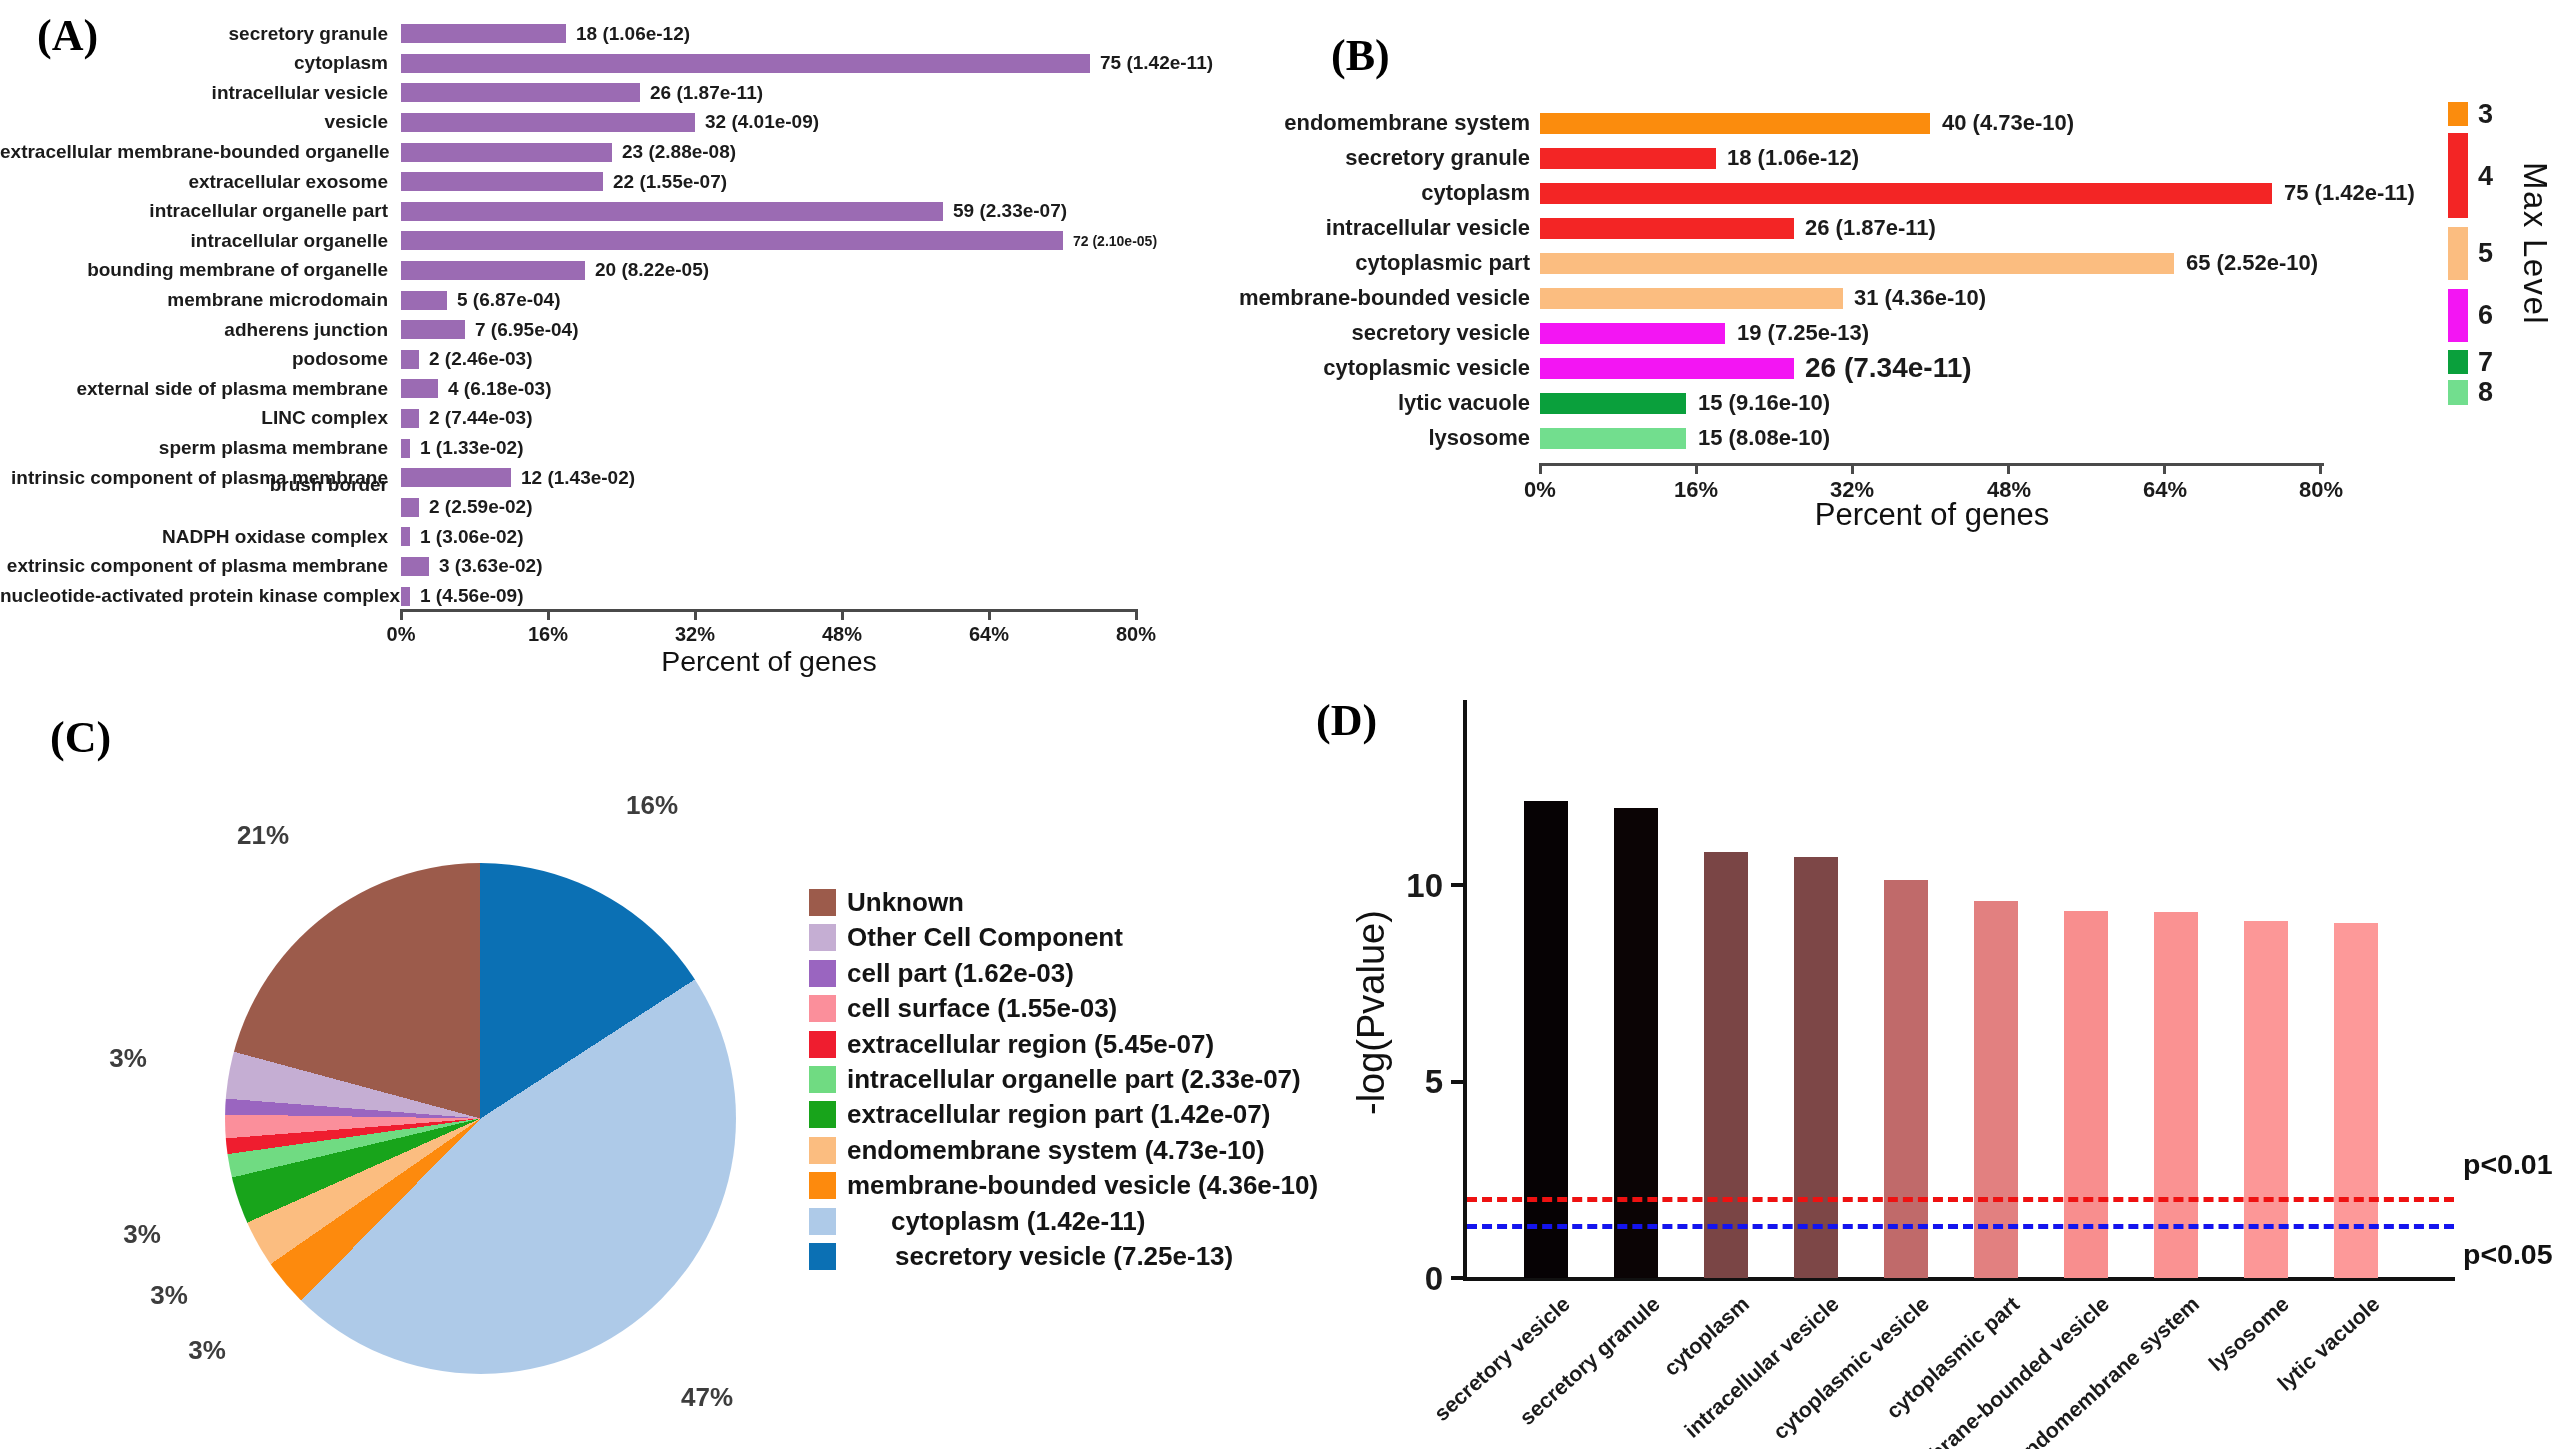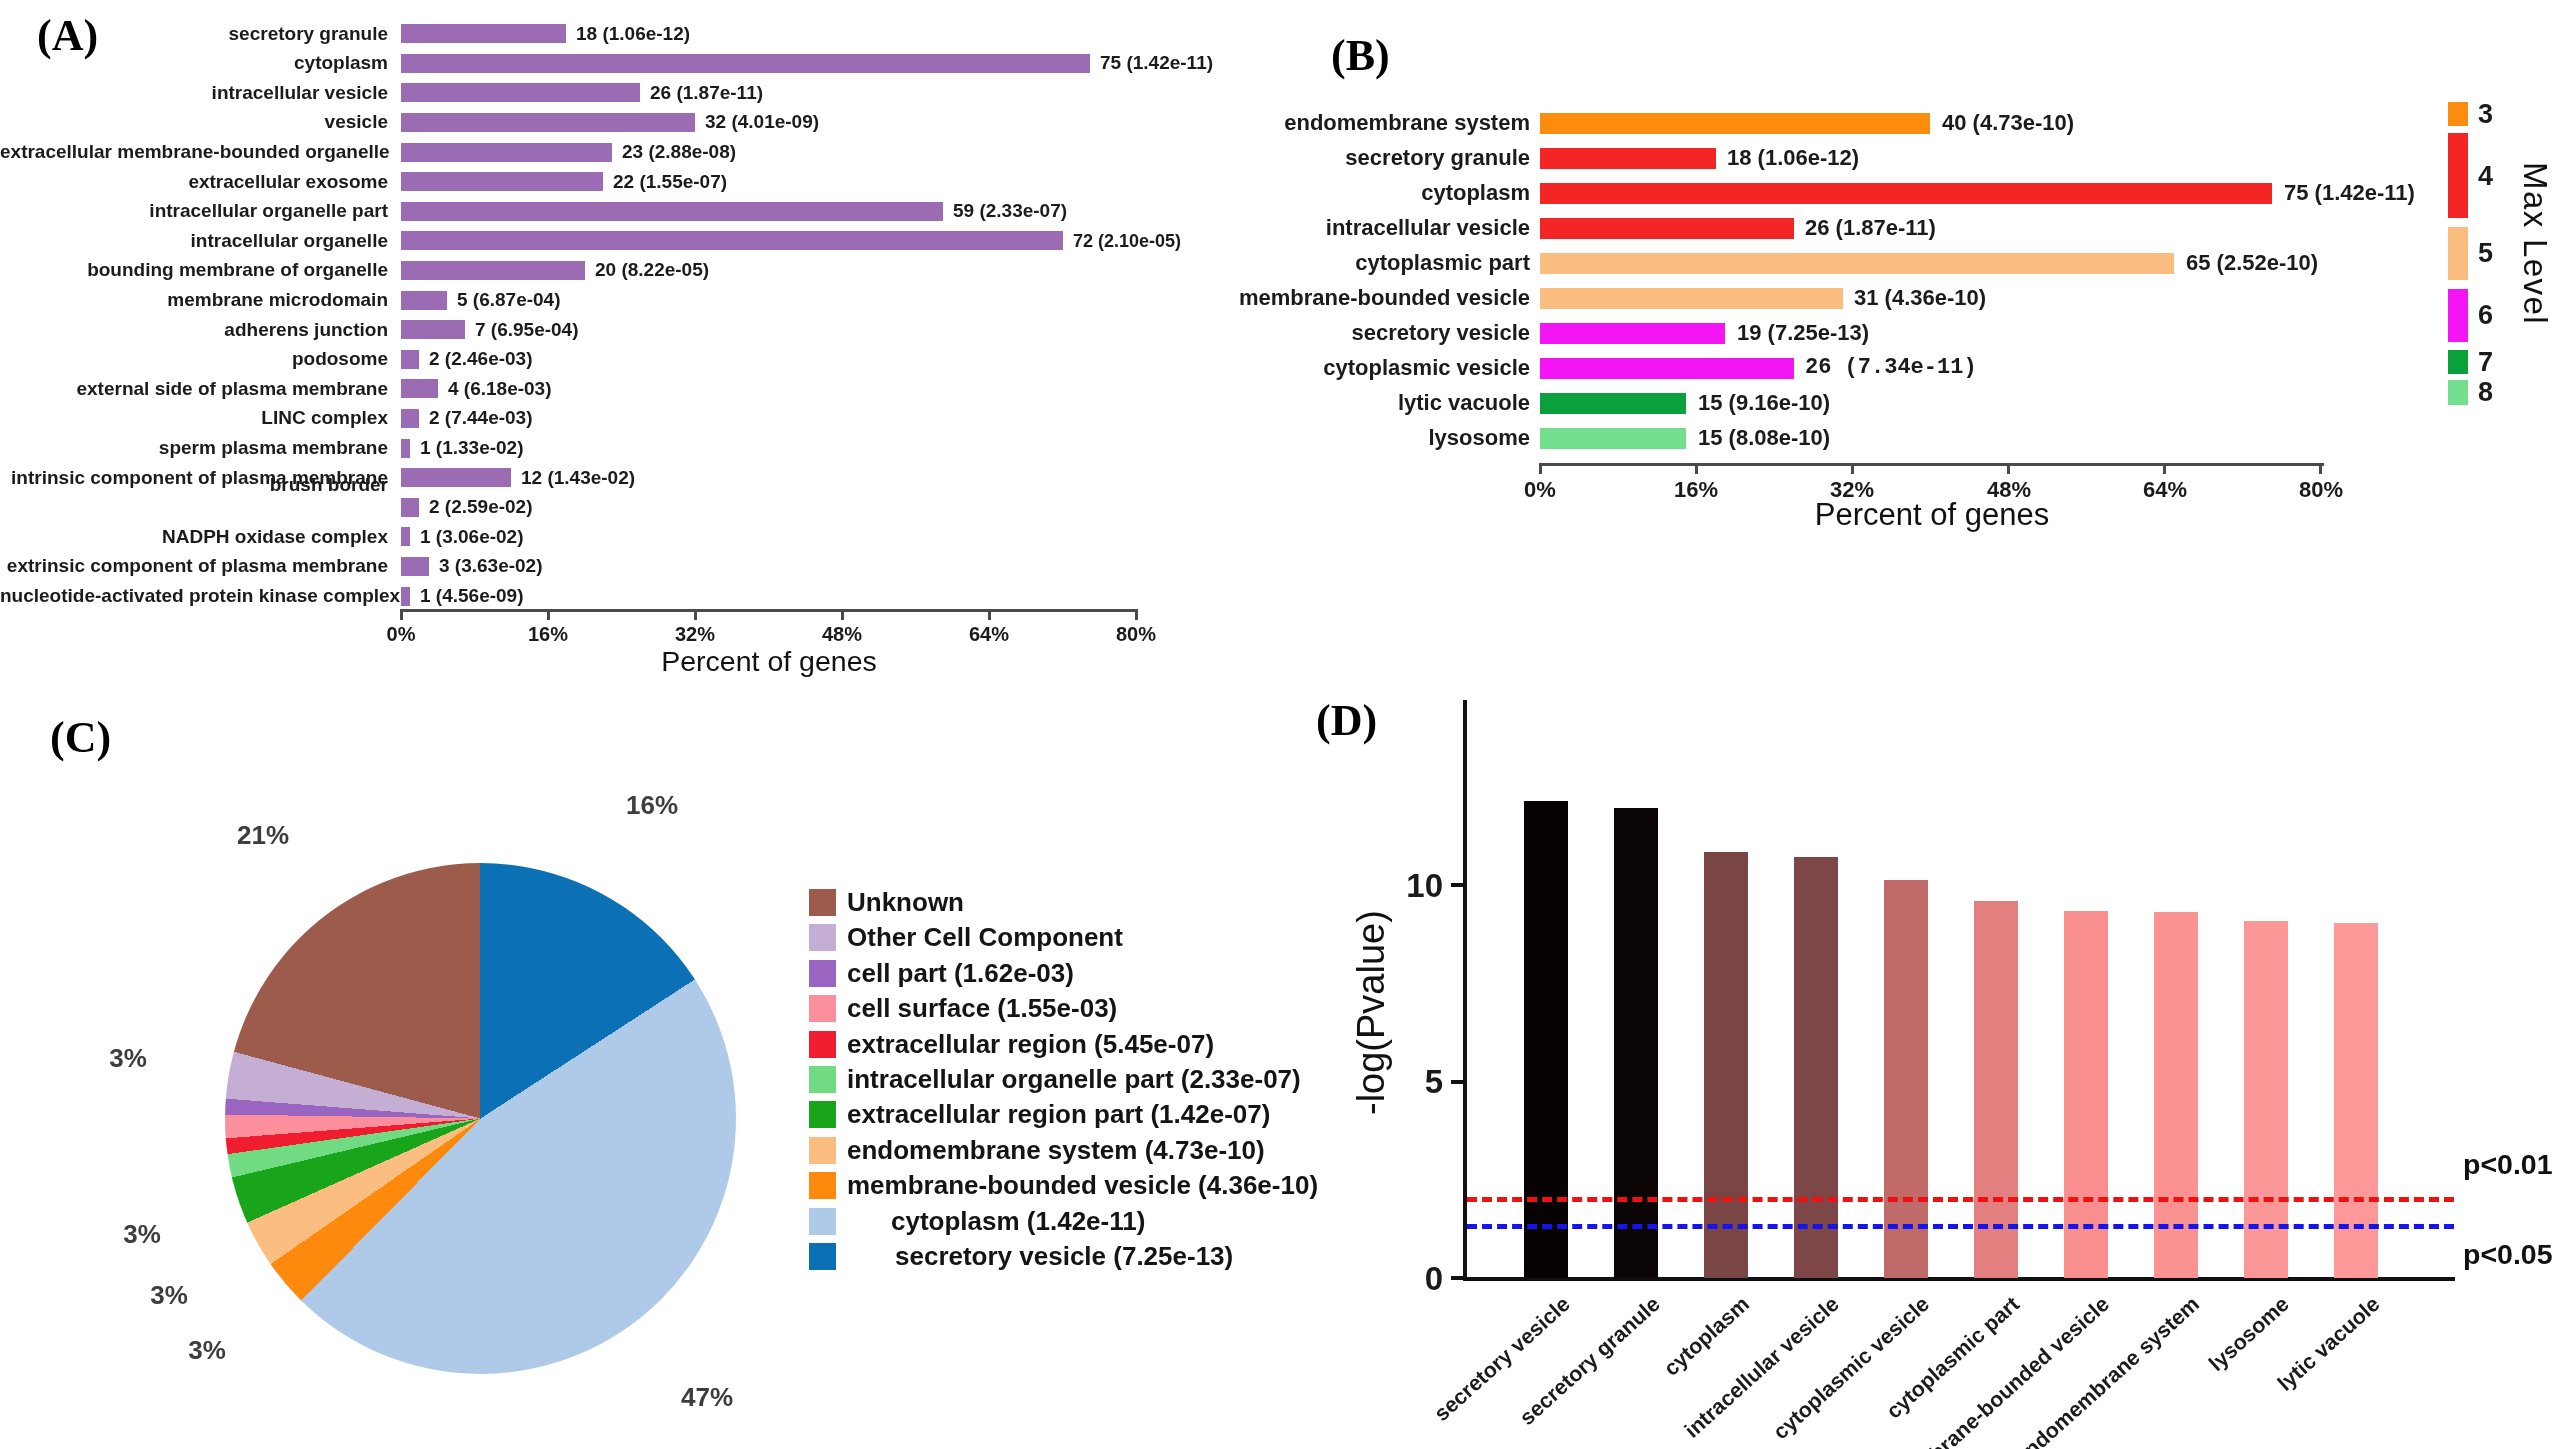--- a/index.html
+++ b/index.html
@@ -59,21 +59,21 @@
         <div class="hbar" style="left: 401px; top: 143px; width: 211px; height: 18.5px; background: rgb(155, 107, 179);"></div>
         <div class="barval" style="left: 622px; top: 139px; height: 26px; line-height: 26px; font-size: 19px;">23 (2.88e-08)</div>
         <div class="rowlabel" style="left: 0px; top: 169px; width: 388px; height: 26px; line-height: 26px; font-size: 19px;">extracellular exosome</div>
         <div class="hbar" style="left: 401px; top: 172px; width: 202px; height: 18.5px; background: rgb(155, 107, 179);"></div>
         <div class="barval" style="left: 613px; top: 169px; height: 26px; line-height: 26px; font-size: 19px;">22 (1.55e-07)</div>
         <div class="rowlabel" style="left: 0px; top: 198px; width: 388px; height: 26px; line-height: 26px; font-size: 19px;">intracellular organelle part</div>
         <div class="hbar" style="left: 401px; top: 202px; width: 542px; height: 18.5px; background: rgb(155, 107, 179);"></div>
         <div class="barval" style="left: 953px; top: 198px; height: 26px; line-height: 26px; font-size: 19px;">59 (2.33e-07)</div>
         <div class="rowlabel" style="left: 0px; top: 228px; width: 388px; height: 26px; line-height: 26px; font-size: 19px;">intracellular organelle</div>
         <div class="hbar" style="left: 401px; top: 231px; width: 662px; height: 18.5px; background: rgb(155, 107, 179);"></div>
-        <div class="barval" style="left: 1073px; top: 228px; height: 26px; line-height: 26px; font-size: 18px;">72 (2.10e-05)</div>
+        <div class="barval" style="left: 1073px; top: 228px; height: 26px; line-height: 26px; font-size: 14px;">72 (2.10e-05)</div>
         <div class="rowlabel" style="left: 0px; top: 257px; width: 388px; height: 26px; line-height: 26px; font-size: 19px;">bounding membrane of organelle</div>
         <div class="hbar" style="left: 401px; top: 261px; width: 184px; height: 18.5px; background: rgb(155, 107, 179);"></div>
         <div class="barval" style="left: 595px; top: 257px; height: 26px; line-height: 26px; font-size: 19px;">20 (8.22e-05)</div>
         <div class="rowlabel" style="left: 0px; top: 287px; width: 388px; height: 26px; line-height: 26px; font-size: 19px;">membrane microdomain</div>
         <div class="hbar" style="left: 401px; top: 291px; width: 46px; height: 18.5px; background: rgb(155, 107, 179);"></div>
         <div class="barval" style="left: 457px; top: 287px; height: 26px; line-height: 26px; font-size: 19px;">5 (6.87e-04)</div>
         <div class="rowlabel" style="left: 0px; top: 317px; width: 388px; height: 26px; line-height: 26px; font-size: 19px;">adherens junction</div>
         <div class="hbar" style="left: 401px; top: 320px; width: 64px; height: 18.5px; background: rgb(155, 107, 179);"></div>
         <div class="barval" style="left: 475px; top: 317px; height: 26px; line-height: 26px; font-size: 19px;">7 (6.95e-04)</div>
         <div class="rowlabel" style="left: 0px; top: 346px; width: 388px; height: 26px; line-height: 26px; font-size: 19px;">podosome</div>
@@ -140,21 +140,21 @@
         <div class="hbar" style="left: 1540px; top: 253px; width: 634px; height: 21.4px; background: rgb(251, 189, 128);"></div>
         <div class="barval" style="left: 2186px; top: 249px; height: 28.5px; line-height: 28.5px; font-size: 22px;">65 (2.52e-10)</div>
         <div class="rowlabel" style="left: 1204px; top: 284px; width: 326px; height: 28.5px; line-height: 28.5px; font-size: 22px;">membrane-bounded vesicle</div>
         <div class="hbar" style="left: 1540px; top: 288px; width: 303px; height: 21.4px; background: rgb(251, 189, 128);"></div>
         <div class="barval" style="left: 1854px; top: 284px; height: 28.5px; line-height: 28.5px; font-size: 22px;">31 (4.36e-10)</div>
         <div class="rowlabel" style="left: 1204px; top: 319px; width: 326px; height: 28.5px; line-height: 28.5px; font-size: 22px;">secretory vesicle</div>
         <div class="hbar" style="left: 1540px; top: 323px; width: 185px; height: 21.4px; background: rgb(243, 21, 243);"></div>
         <div class="barval" style="left: 1737px; top: 319px; height: 28.5px; line-height: 28.5px; font-size: 22px;">19 (7.25e-13)</div>
         <div class="rowlabel" style="left: 1204px; top: 354px; width: 326px; height: 28.5px; line-height: 28.5px; font-size: 22px;">cytoplasmic vesicle</div>
         <div class="hbar" style="left: 1540px; top: 358px; width: 254px; height: 21.4px; background: rgb(243, 21, 243);"></div>
-        <div class="barval" style="left: 1805px; top: 354px; height: 28.5px; line-height: 28.5px; font-size: 22px; font-family: Liberation Mono, monospace;">26 (7.34e-11)</div>
+        <div class="barval" style="left: 1805px; top: 354px; height: 28.5px; line-height: 28.5px; font-size: 28px;">26 (7.34e-11)</div>
         <div class="rowlabel" style="left: 1204px; top: 389px; width: 326px; height: 28.5px; line-height: 28.5px; font-size: 22px;">lytic vacuole</div>
         <div class="hbar" style="left: 1540px; top: 393px; width: 146px; height: 21.4px; background: rgb(10, 160, 60);"></div>
         <div class="barval" style="left: 1698px; top: 389px; height: 28.5px; line-height: 28.5px; font-size: 22px;">15 (9.16e-10)</div>
         <div class="rowlabel" style="left: 1204px; top: 424px; width: 326px; height: 28.5px; line-height: 28.5px; font-size: 22px;">lysosome</div>
         <div class="hbar" style="left: 1540px; top: 428px; width: 146px; height: 21.4px; background: rgb(114, 222, 142);"></div>
         <div class="barval" style="left: 1698px; top: 424px; height: 28.5px; line-height: 28.5px; font-size: 22px;">15 (8.08e-10)</div>
       </div>
     <div class="axisline" style="left:1540px;top:463px;width:784px;height:2.8px;"></div>
     <div id="b-ticks">
         <div class="tickmark" style="left: 1539px; top: 463px; width: 2.8px; height: 11.4px;"></div>

